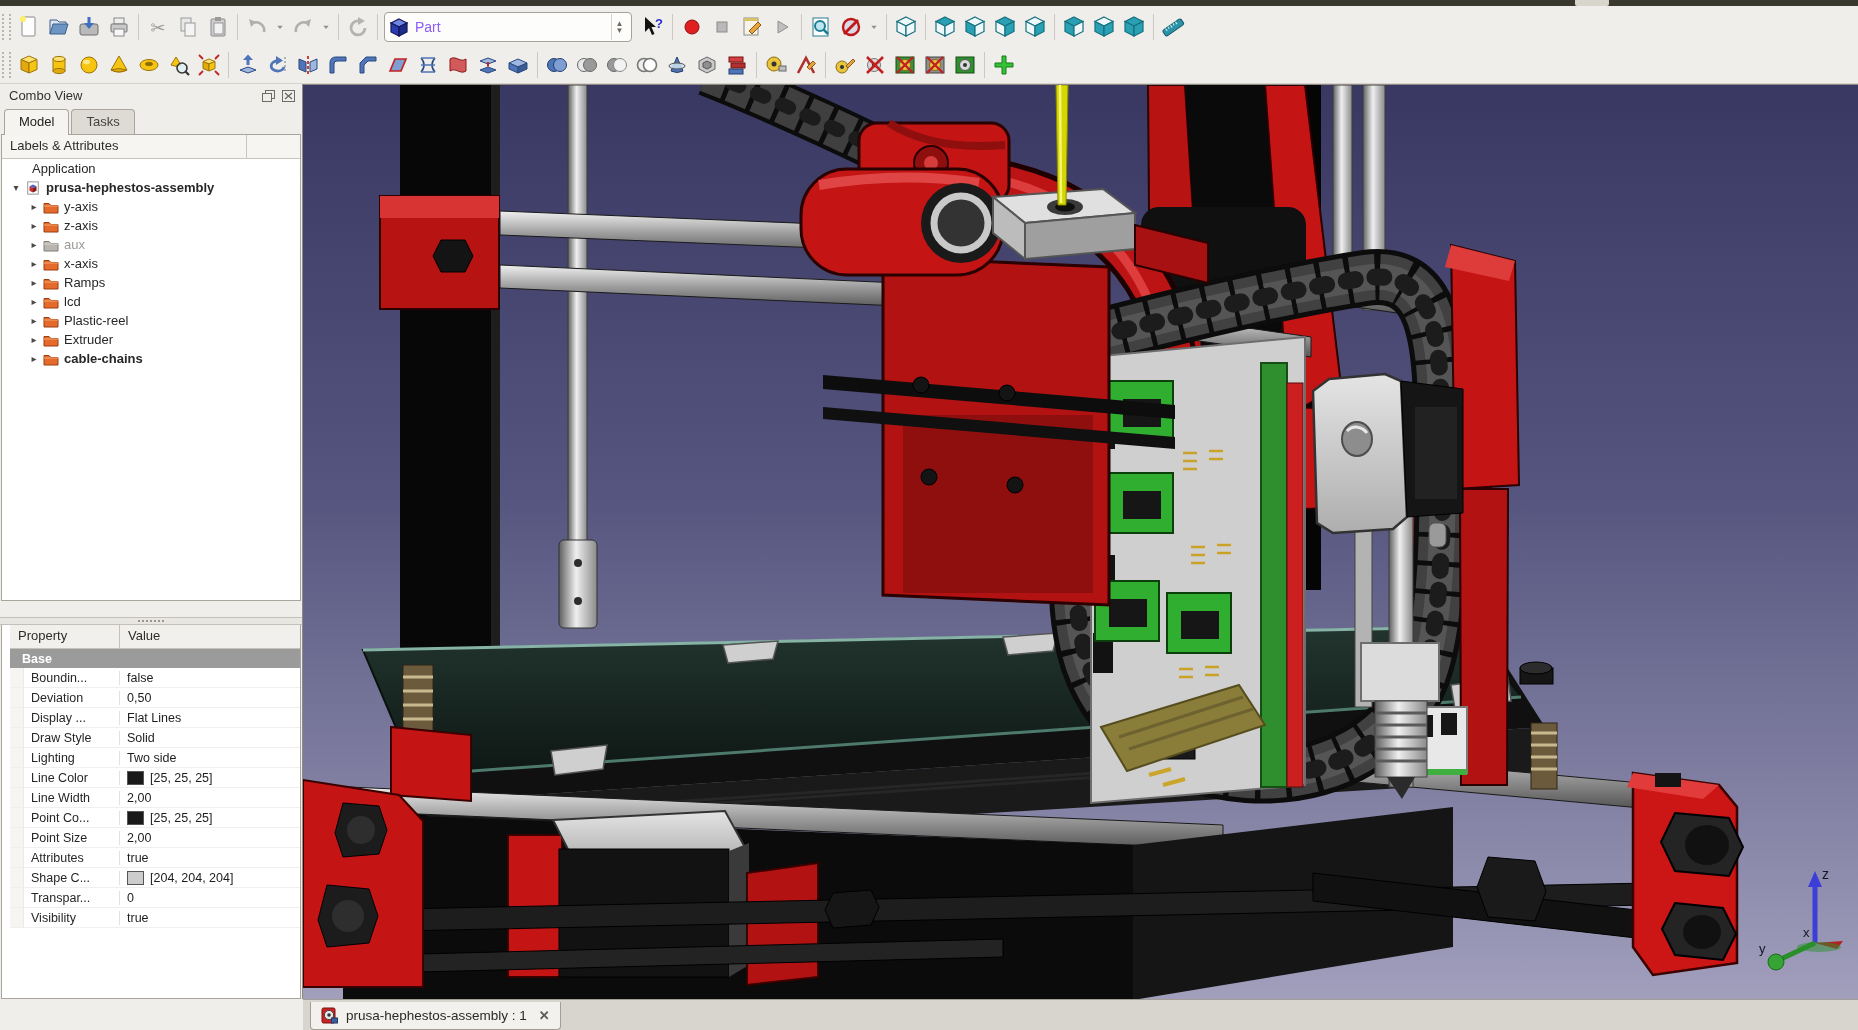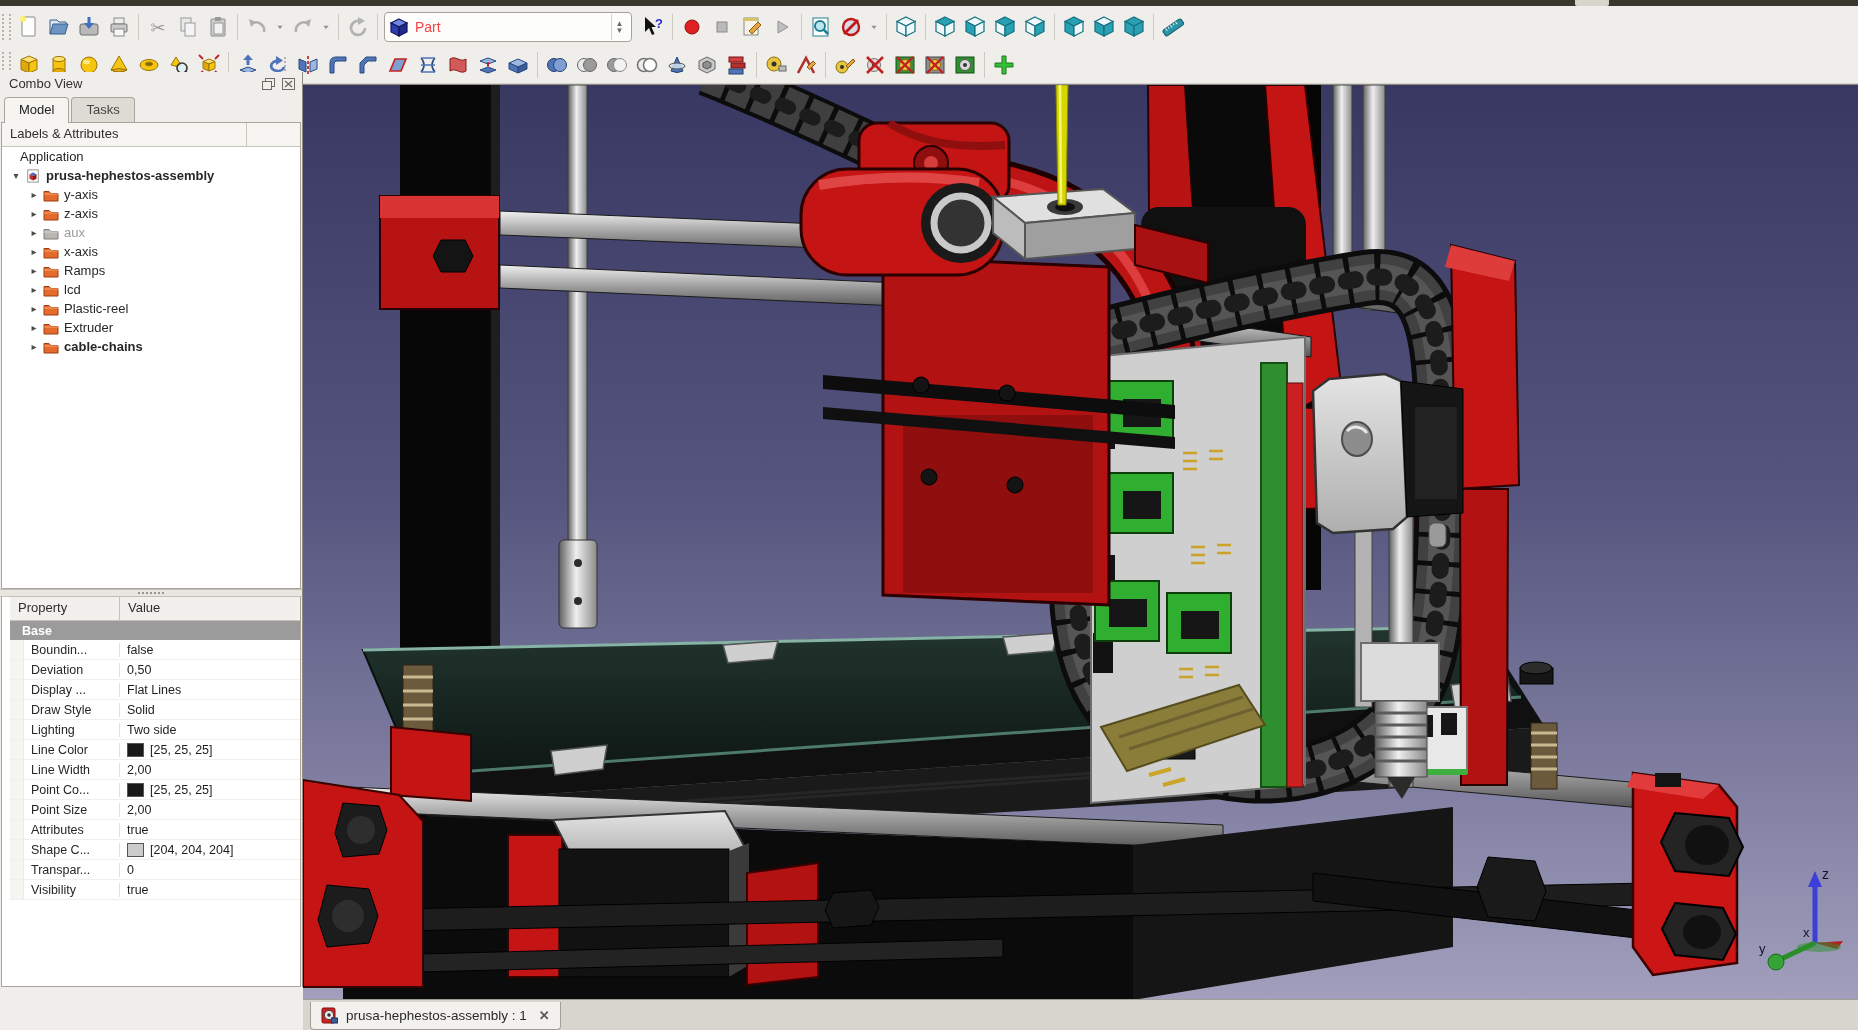--- a/index.html
+++ b/index.html
@@ -14,33 +14,33 @@
   .tbrow { position:absolute; left:0; width:100%; display:flex; align-items:center; background:#efeeea; }
   #tb1 { top:6px; height:41px; }
   #tb2 { top:47px; height:37px; border-bottom:1px solid #d6d3cc; }
   .tb-handle { width:9px; height:26px; margin:0 3px 0 2px; border-left:2px dotted #b9b5ad; border-right:2px dotted #b9b5ad; }
   .tbtn { width:30px; height:30px; display:flex; align-items:center; justify-content:center; border-radius:3px; flex:0 0 auto; }
   .tbtn svg { width:24px; height:24px; }
   .tbtn.narrow { width:16px; }
   .tsep { width:1px; height:26px; background:#cdc9c2; margin:0 4px; flex:0 0 auto; }
   .wbcombo { display:flex; align-items:center; height:30px; width:248px; background:#fdfdfc; border:1px solid #a7a29a; border-radius:4px; margin:0 6px 0 2px; padding:0 4px; flex:0 0 auto; }
   .wbcombo svg { width:20px; height:20px; margin-right:6px; }
-  .wbcombo .wbtext { flex:1; font-size:14px; color:#ef4444; }
+  .wbcombo .wbtext { flex:1; font-size:14px; color:#8b5cf6; }
   .wbspin { display:flex; flex-direction:column; align-items:center; justify-content:center; width:16px; height:26px; color:#6e6a64; font-size:8px; line-height:7px; border-left:1px solid #d8d4cd; }
 
   
-  .leftpanel { position:absolute; left:0; top:72px; width:303px; height:915px; background:#efeeea; border-right:1px solid #8f8b84; display:flex; flex-direction:column; }
+  .leftpanel { position:absolute; left:0; top:84px; width:303px; height:915px; background:#efeeea; border-right:1px solid #8f8b84; display:flex; flex-direction:column; }
   .panel-title { height:23px; display:flex; align-items:center; padding:0 6px 0 9px; font-size:13px; color:#33322f; }
   .panel-title .sp { flex:1; }
   .dockbtn { width:15px; height:14px; margin-left:5px; display:flex; align-items:center; justify-content:center; }
   .dockbtn svg { width:13px; height:12px; }
   .cv-tabs { display:flex; padding-left:4px; height:27px; align-items:flex-end; }
   .cv-tab { padding:4px 14px 5px; font-size:13px; border:1px solid #a9a49c; border-bottom:none; border-radius:4px 4px 0 0; background:#dedbd4; color:#454440; margin-right:2px; }
   .cv-tab.active { background:#f5f4f1; color:#222; position:relative; top:1px; padding-bottom:6px; }
-  .treewrap { flex:0 0 auto; height:467px; border:1px solid #a9a49c; background:#ffffff; margin:0 1px 0 1px; overflow:hidden; }
+  .treewrap { flex:0 0 auto; height:467px; border:1px solid #a9a49c; background:#ffffff; margin:0 1px 16px 1px; overflow:hidden; }
   .tree-header { display:flex; height:24px; border-bottom:1px solid #c9c5be; background:#f6f5f2; }
   .tree-header .hcell { padding:3px 8px; font-size:13px; color:#2e2d2a; border-right:1px solid #c9c5be; width:245px; }
   .trow { display:flex; align-items:center; height:19px; font-size:13px; color:#272727; white-space:nowrap; }
   .trow .arrow { width:12px; text-align:center; font-size:10px; color:#4c4a46; flex:0 0 auto; }
   .trow .ticon { width:17px; height:14px; margin:0 4px 0 3px; flex:0 0 auto; }
   .trow .ticon svg { width:16px; height:14px; display:block; }
   .trow.bold .tlabel { font-weight:bold; }
   .trow.disabled .tlabel { color:#9d9a95; }
 
   .vsplitter { height:8px; background:#e8e6e1; border-top:1px solid #c4c0b9; border-bottom:1px solid #c4c0b9; display:flex; align-items:center; justify-content:center; }
@@ -541,21 +541,21 @@
     </div>
     <div class="cv-tabs">
       <div class="cv-tab active">Model</div>
       <div class="cv-tab">Tasks</div>
     </div>
     <div class="treewrap">
       <div class="tree-header">
         <div class="hcell">Labels &amp; Attributes</div>
       </div>
       <div id="treebody">
-          <div class="trow" style="padding-left: 6px;">
+          <div class="trow" style="padding-left: 18px;">
             <span class="arrow"></span>
             <span class="tlabel">Application</span>
           </div>
           <div class="trow bold" style="padding-left: 8px;">
             <span class="arrow">▾</span>
             <span class="ticon">
               <svg viewBox="0 0 16 16">
                 <rect x="2" y="1" width="12" height="14" fill="#fff" stroke="#888"></rect>
                 <polygon points="4,6 8,4 12,6 8,8" fill="#4a66c4"></polygon>
                 <polygon points="4,6 8,8 8,13 4,11" fill="#c03030"></polygon>

